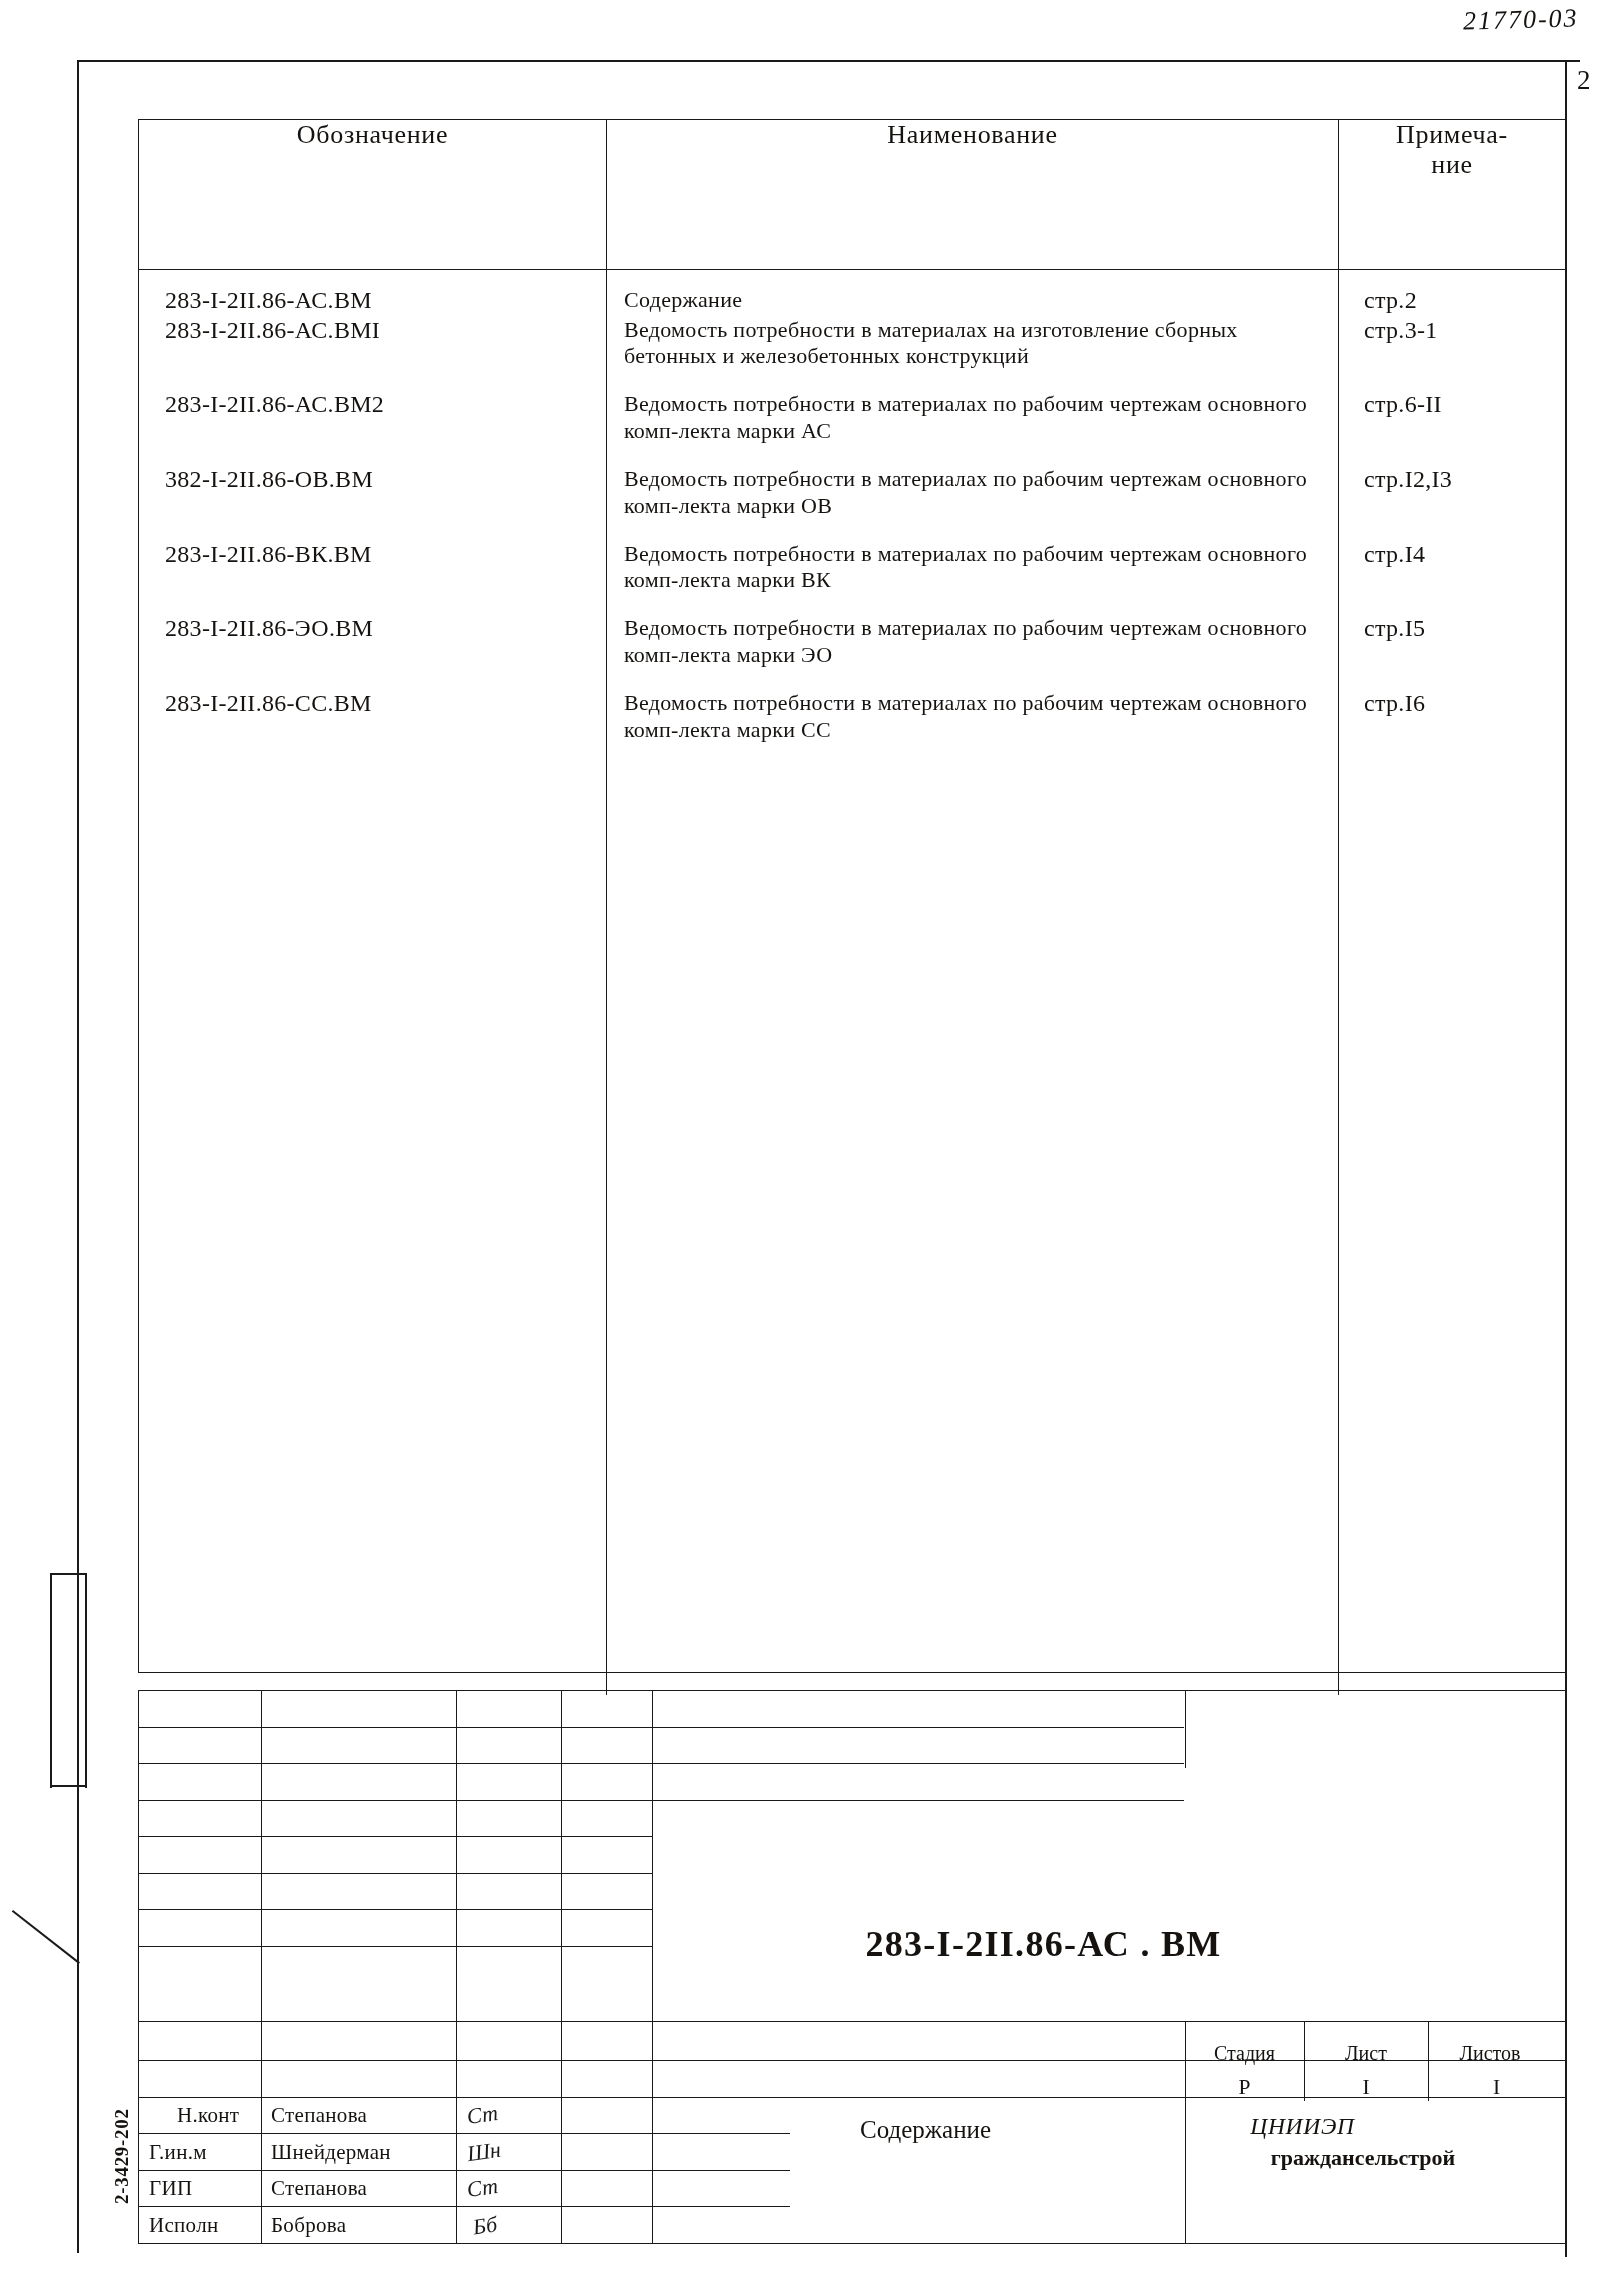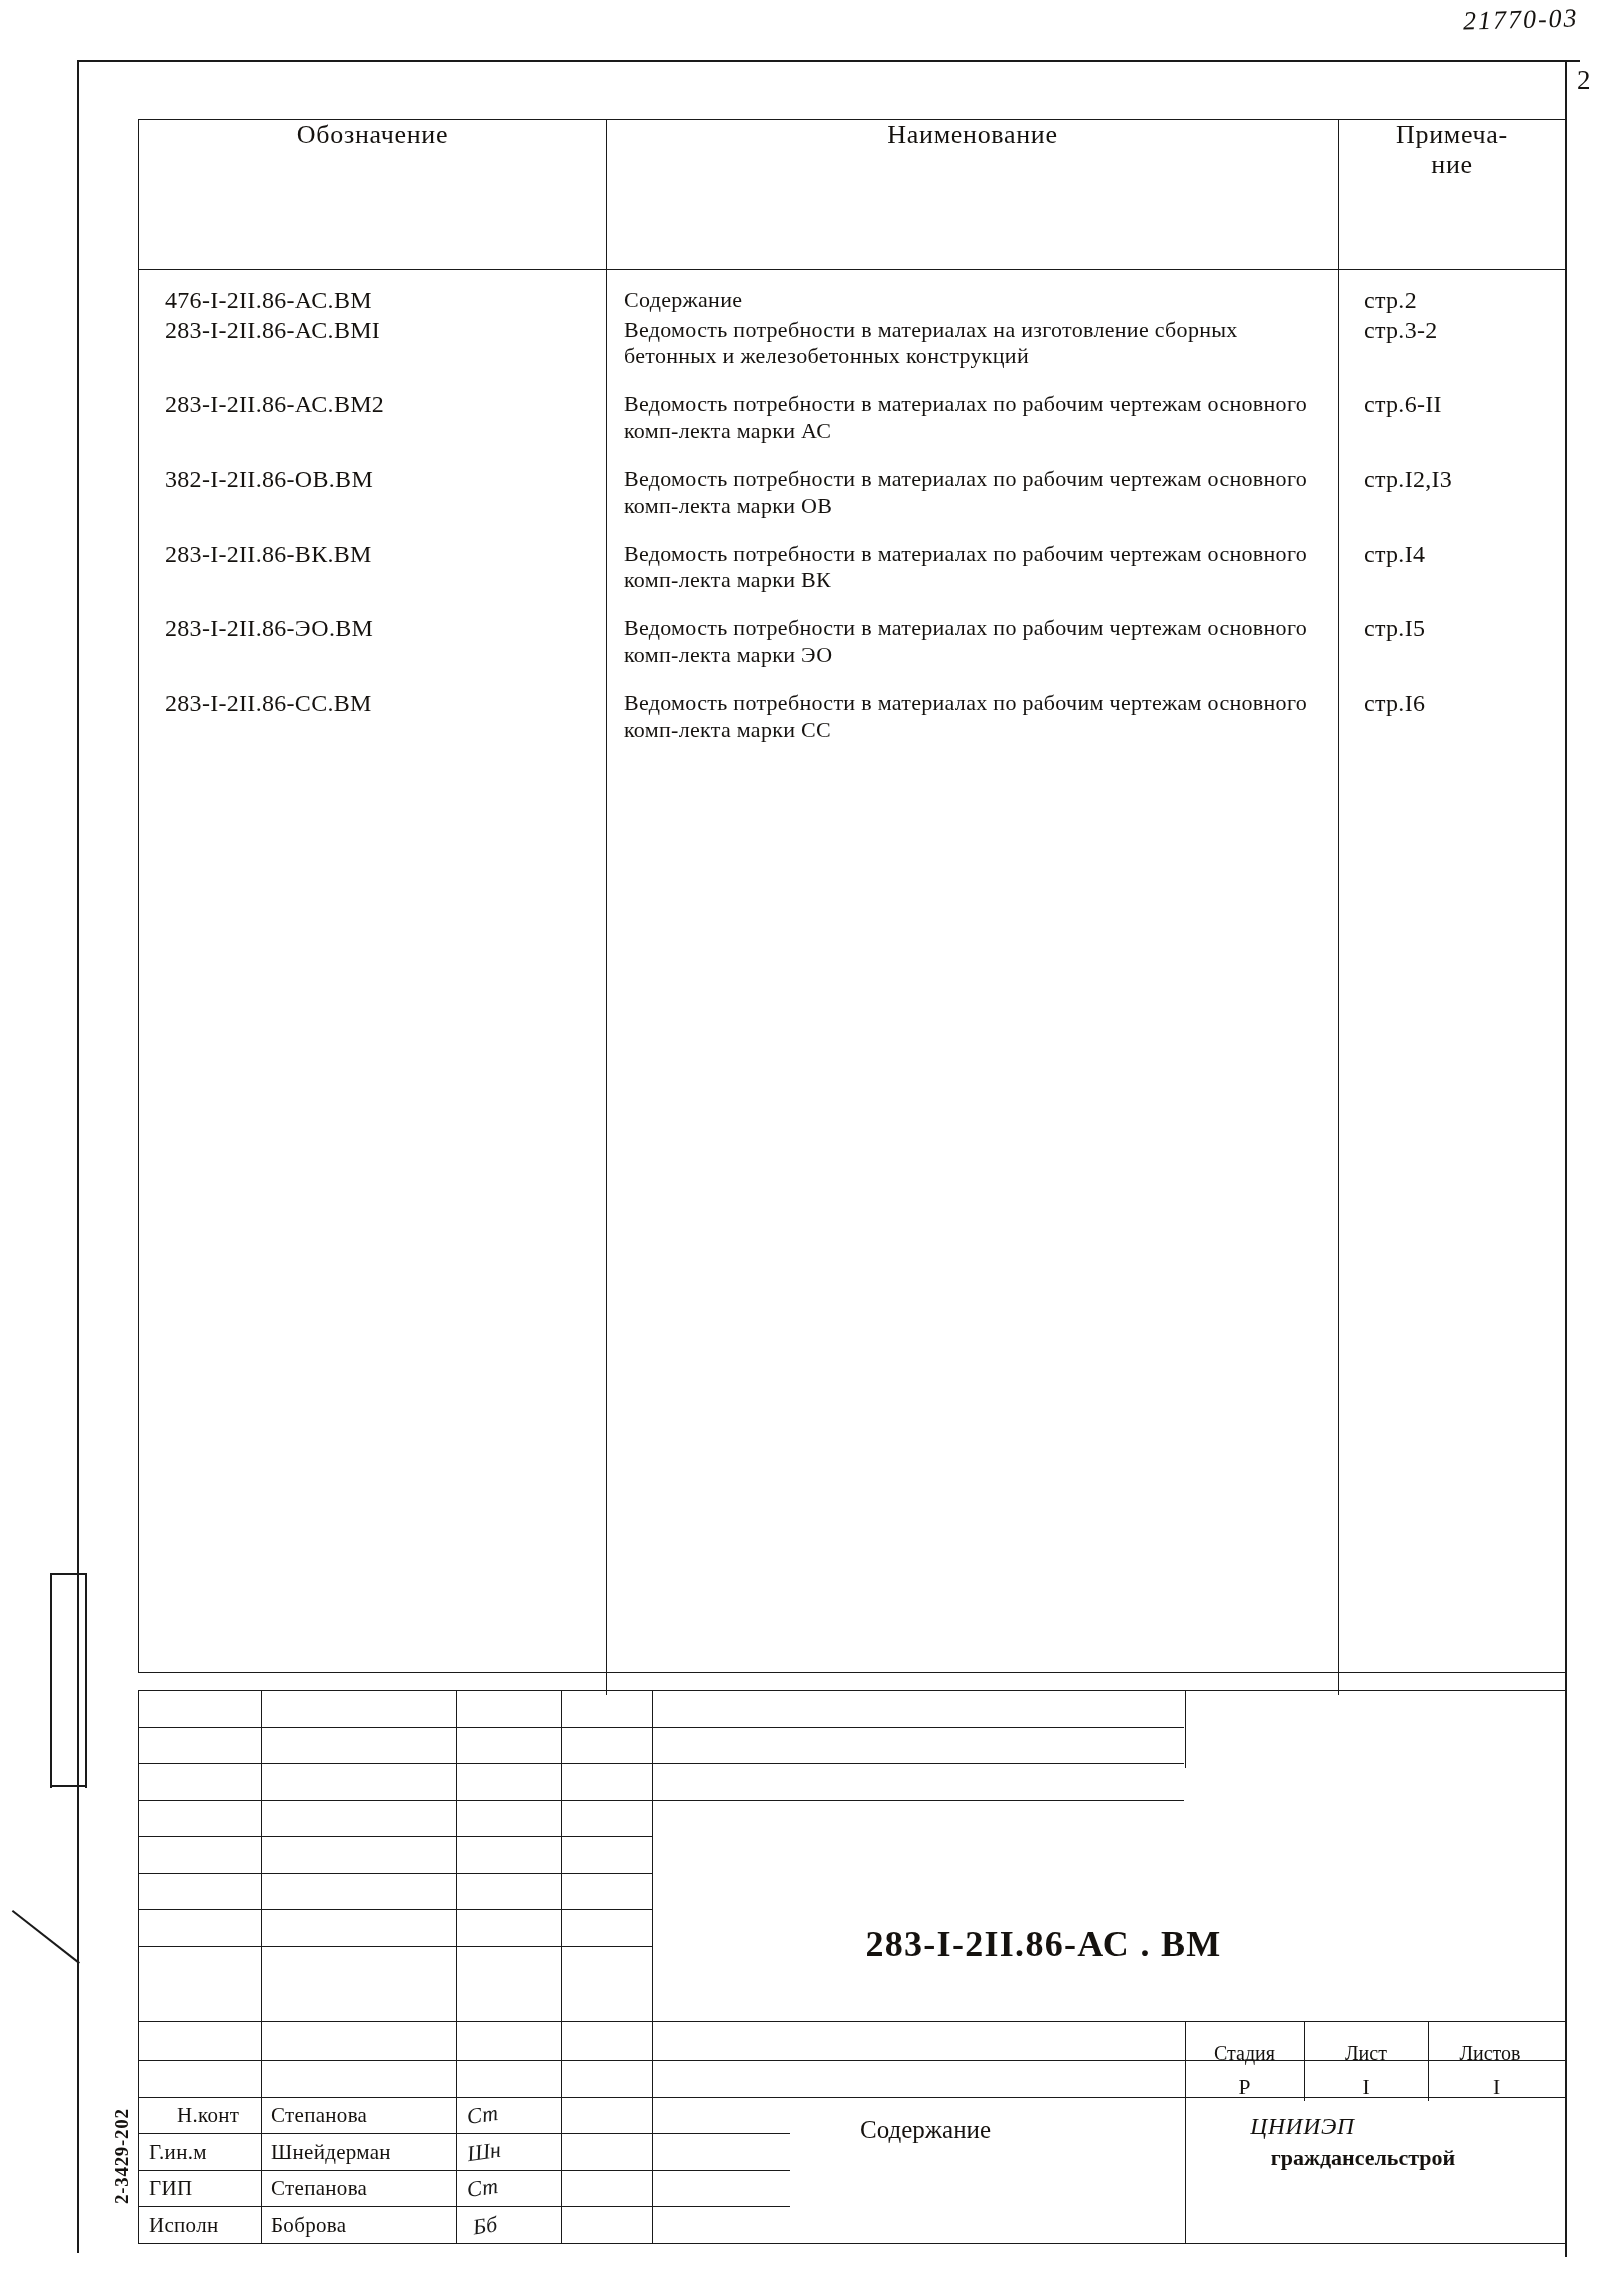--- a/index.html
+++ b/index.html
@@ -163,29 +163,29 @@
             <div>ние</div>
           </div>
         </th>
       </tr>
     </thead>
     <tbody>
       <tr>
         <td class="body-cell" colspan="3" style="padding:0;border-top:1.3px solid #1a1a1a;">
           <div class="inner" id="rows-host">
               <div class="row">
-                <div class="c-desig">476-I-2II.86-АС.ВМ</div>
+                <div class="c-desig">283-I-2II.86-АС.ВМ</div>
                 <div class="c-name">Содержание</div>
                 <div class="c-note">стр.2</div>
               </div>
               <div class="gap-sm"></div>
               <div class="row">
                 <div class="c-desig">283-I-2II.86-АС.ВМI</div>
                 <div class="c-name">Ведомость потребности в материалах на изготовление сборных бетонных и железобетонных конструкций</div>
-                <div class="c-note">стр.3-2</div>
+                <div class="c-note">стр.3-1</div>
               </div>
               <div class="gap"></div>
               <div class="row">
                 <div class="c-desig">283-I-2II.86-АС.ВМ2</div>
                 <div class="c-name">Ведомость потребности в материалах по рабочим чертежам основного комп-лекта марки АС</div>
                 <div class="c-note">стр.6-II</div>
               </div>
               <div class="gap"></div>
               <div class="row">
                 <div class="c-desig">382-I-2II.86-ОВ.ВМ</div>

